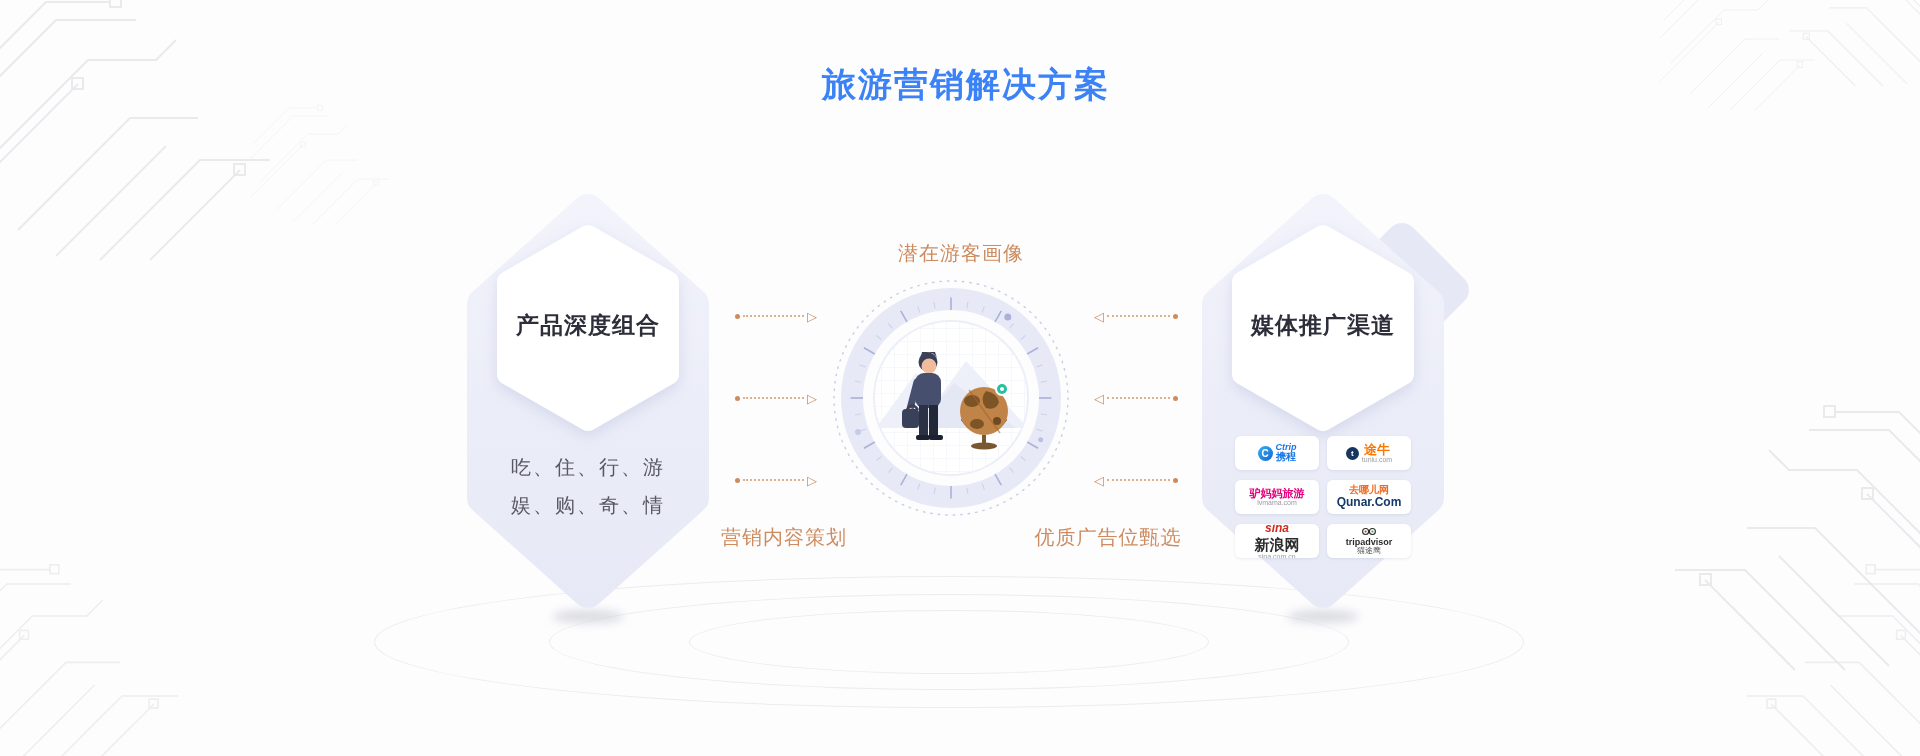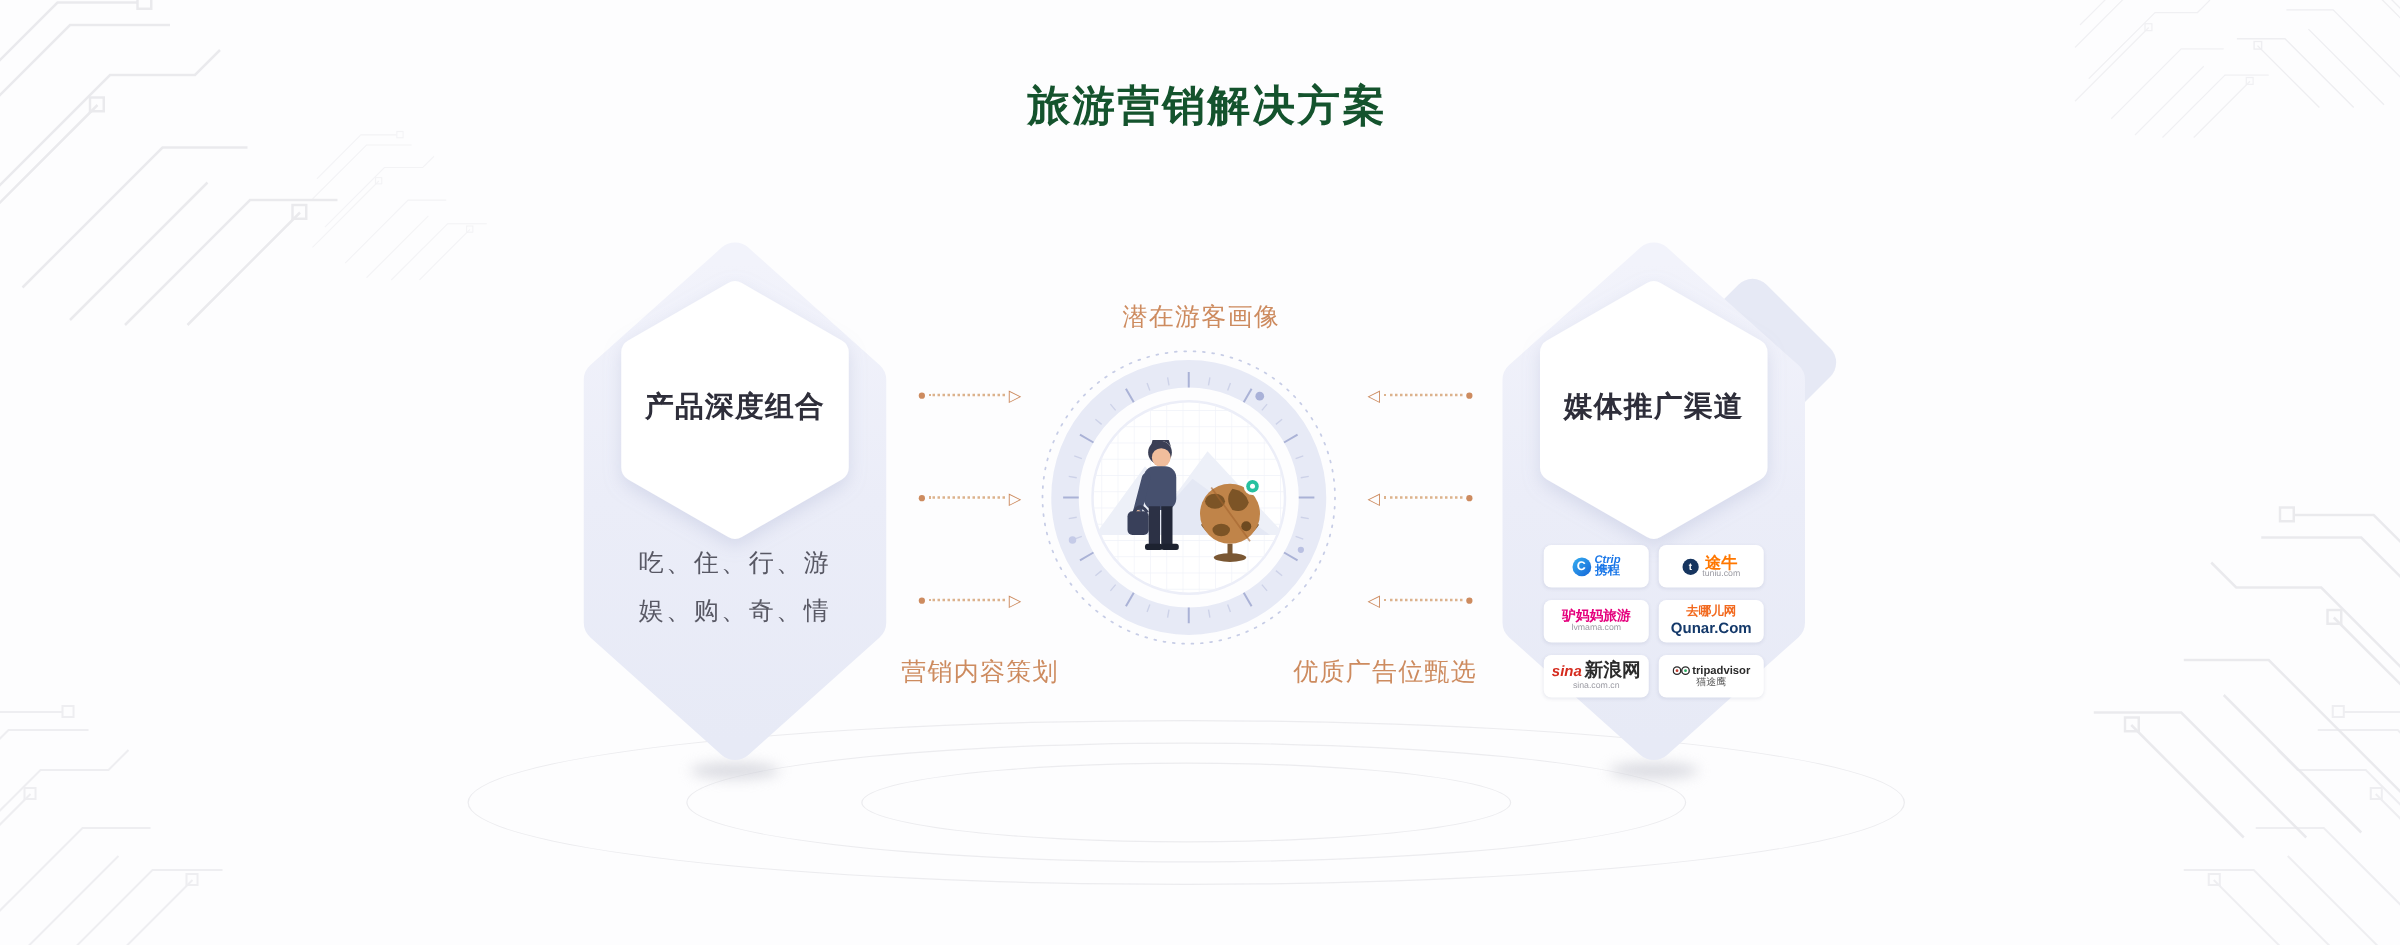--- a/index.html
+++ b/index.html
@@ -4,21 +4,21 @@
 <style>
   * { margin:0; padding:0; box-sizing:border-box; }
   html,body { width:1920px; height:756px; }
   body { font-family:"Liberation Sans", sans-serif; background:#fdfdfe; }
 
   .stage { position:relative; width:1920px; height:756px; overflow:hidden; background:#fdfdfe; }
 
   .decor { position:absolute; left:0; top:0; width:1920px; height:756px; z-index:0; }
 
   .page-title { position:absolute; top:62px; left:0; width:100%; text-align:center;
-    font-size:34px; font-weight:700; color:#14532d; letter-spacing:2px; z-index:2;padding-left:12px; }
+    font-size:34px; font-weight:700; color:#3b82f6; letter-spacing:2px; z-index:2;padding-left:12px; }
   .page-subtitle { position:absolute; top:128px; left:0; width:100%; text-align:center;
     font-size:22px; color:#494953; letter-spacing:1px; z-index:2; }
 
   .ripple { position:absolute; border:1px solid #ececef; border-radius:50%; z-index:1; }
   .r1 { left:374px; top:576px; width:1150px; height:132px; }
   .r2 { left:549px; top:594px; width:800px;  height:96px;  }
   .r3 { left:689px; top:610px; width:520px;  height:64px;  }
 
   .tip-shadow { position:absolute; width:72px; height:13px; background:#cfd0d8;
     border-radius:50%; filter:blur(5px); opacity:.75; z-index:2; }
@@ -27,30 +27,30 @@
 
   .ghost-hex { position:absolute; left:1350px; top:238px; width:104px; height:104px;
     background:#e2e5f3; border-radius:16px; transform:rotate(45deg); opacity:.85; z-index:2; }
 
   .card { position:absolute; top:192px; width:246px; height:418px; z-index:3; }
   .card-left  { left:465px; }
   .card-right { left:1200px; }
   .card svg.hex { position:absolute; left:0; top:0; width:246px; height:418px; }
   .card-title { position:absolute; top:118px; left:0; width:100%; text-align:center;
     font-size:23px; font-weight:700; color:#2e2e3a; letter-spacing:1px; }
-  .card-lines { position:absolute; top:240px; left:0; width:100%; text-align:center;
+  .card-lines { position:absolute; top:256px; left:0; width:100%; text-align:center;
     font-size:20px; color:#585864; letter-spacing:2px; line-height:38px; }
 
   .logo-grid { position:absolute; top:244px; left:50%; transform:translateX(-50%);
     display:grid; grid-template-columns:repeat(2,84px); gap:10px 8px; }
   .logo-tile { height:34px; background:#fff; border-radius:6px; display:flex;
     flex-direction:row; align-items:center; justify-content:center;
     box-shadow:0 1px 3px rgba(60,70,120,.10); overflow:hidden; }
   .lt-col { display:flex; flex-direction:column; align-items:center; justify-content:center; line-height:1.05; }
-  .lt-row { display:flex; flex-direction:row; align-items:center; gap:2px; }
+  .lt-row { display:flex; flex-direction:column; align-items:center; gap:2px; }
   .ci-badge { width:15px; height:15px; border-radius:50%;
     background:linear-gradient(135deg,#35aef0,#1566d8); color:#fff; font-size:10px; font-weight:700;
     display:flex; align-items:center; justify-content:center; margin-right:3px; }
   .tn-badge { width:13px; height:13px; border-radius:50%; background:#16355f; color:#fff;
     font-size:8px; font-weight:700; display:flex; align-items:center; justify-content:center; margin-right:3px; }
   .t-tiny  { font-size:7px; color:#9a9aa2; }
   .ctrip-en { font-size:9px; font-weight:700; font-style:italic; }
   .ctrip-cn { font-size:10px; font-weight:700; }
   .tuniu-cn { font-size:13px; font-weight:700; }
   .lvmama-cn { font-size:11px; font-weight:700; }

